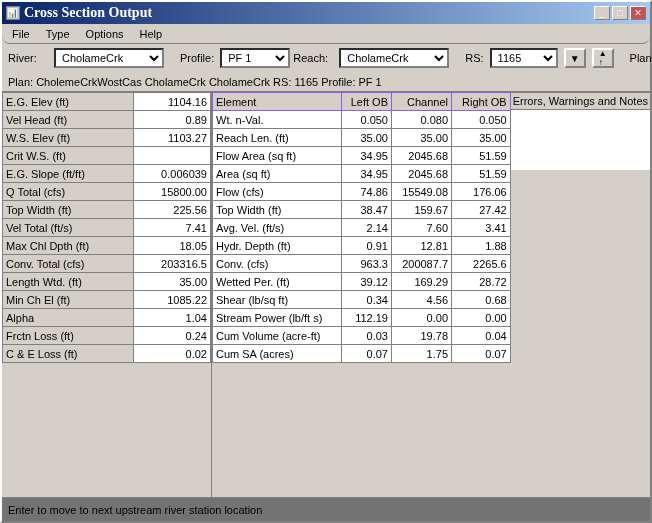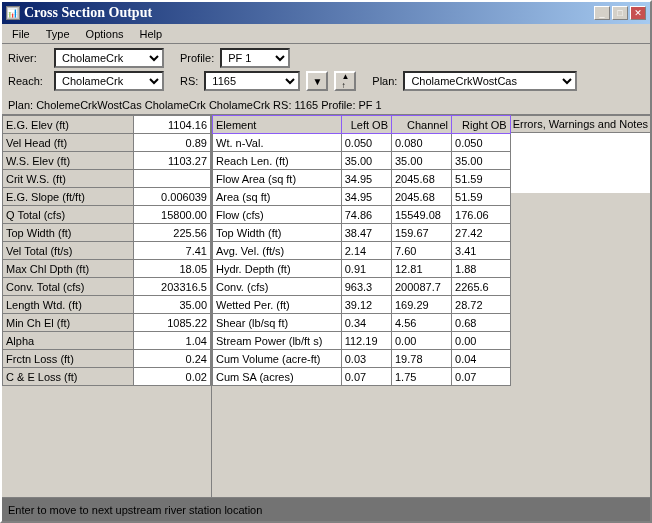--- a/index.html
+++ b/index.html
@@ -8,46 +8,46 @@
     .window { width: 652px; height: 523px; background: #d4d0c8; border: 2px solid #808080; border-top-color: #ffffff; border-left-color: #ffffff; display: flex; flex-direction: column; }
     
     .title-bar { background: linear-gradient(to right, #0a246a, #a6caf0); color: white; height: 22px; display: flex; align-items: center; justify-content: space-between; padding: 0 4px; flex-shrink: 0; }
     .title-bar-left { display: flex; align-items: center; gap: 4px; }
     .title-icon { width: 14px; height: 14px; background: #c0c0c0; border: 1px solid #808080; font-size: 9px; display: flex; align-items: center; justify-content: center; }
     .title-text { font-size: 14px; font-weight: bold; color: white; font-family: Liberation Serif, serif; }
     .window-controls { display: flex; gap: 2px; }
     .win-btn { width: 16px; height: 14px; background: #d4d0c8; border: 1px solid #808080; border-top-color: #fff; border-left-color: #fff; font-size: 9px; display: flex; align-items: center; justify-content: center; cursor: pointer; }
     .win-btn.close { background: #c75050; }
 
-    .menu-bar { background: #d4d0c8; height: 20px; display: flex; align-items: center; padding: 0 2px; border-bottom: 1px solid #808080; flex-shrink: 0; }
+    .menu-bar { background: #d4d0c8; height: 20px; display: flex; align-items: center; padding: 0 2px; border-bottom: 1px solid #808080; flex-shrink: 0; border-radius: 8px; }
     .menu-item { padding: 2px 8px; font-size: 11px; cursor: pointer; }
 
-    .toolbar { display: flex; flex-direction: column; gap: 3px; padding: 4px 6px; background: #d4d0c8; flex-shrink: 0; }
+    .toolbar { display: flex; flex-direction: row; gap: 3px; padding: 4px 6px; background: #d4d0c8; flex-shrink: 0; }
     .toolbar-row { display: flex; align-items: center; gap: 6px; }
     .toolbar-label { font-size: 11px; width: 40px; }
     .toolbar-combo { height: 20px; font-size: 11px; background: white; border: 2px inset #808080; padding: 0 2px; }
     .toolbar-combo-river { width: 110px; }
     .toolbar-combo-profile { width: 70px; }
     .toolbar-combo-reach { width: 110px; }
-    .toolbar-combo-rs { width: 96px; }
+    .toolbar-combo-rs { width: 68px; }
     .toolbar-combo-plan { width: 174px; }
     .nav-btn { width: 22px; height: 20px; background: #d4d0c8; border: 2px solid; border-top-color: #fff; border-left-color: #fff; border-bottom-color: #808080; border-right-color: #808080; font-size: 10px; display: flex; align-items: center; justify-content: center; cursor: pointer; }
 
     .info-bar { background: #d4d0c8; height: 20px; display: flex; align-items: center; padding: 0 6px; font-size: 11px; border-bottom: 1px solid #808080; flex-shrink: 0; }
     .info-bar-text { font-size: 11px; color: black; }
     
     .left-table { width: 210px; flex-shrink: 0; overflow: hidden; border-right: 1px solid #808080; }
     .right-table { flex: 1; overflow: hidden; }
 
     table { width: 100%; border-collapse: collapse; font-size: 11px; }
     th { background: #d4d0c8; border: 1px solid #8b5cf6; padding: 1px 3px; text-align: left; font-weight: normal; height: 18px; }
     td { border: 1px solid #808080; padding: 1px 3px; height: 18px; background: white; }
     td.label-cell { background: #d4d0c8; }
     td.value-cell { text-align: right; }
-    td.numeric-right { text-align: left; margin-left: 36px; }
+    td.numeric-right { text-align: right; margin-left: 36px; }
 
     .errors-section { flex-shrink: 0; height: 80px; border-top: 1px solid #808080; }
     .errors-header { background: #d4d0c8; text-align: center; padding: 2px; border-bottom: 1px solid #808080; font-size: 11px; }
     .errors-body { background: white; height: 60px; }
 
     .status-bar { height: 24px; background: #737373; border-top: 1px solid #808080; display: flex; align-items: center; padding: 0 6px; font-size: 11px; flex-shrink: 0; }
 
     .tables-area { display: flex; flex: 1; overflow: hidden; flex-direction: row; }
     .tables-row { display: flex; flex: 1; overflow: hidden; }
   </style>

